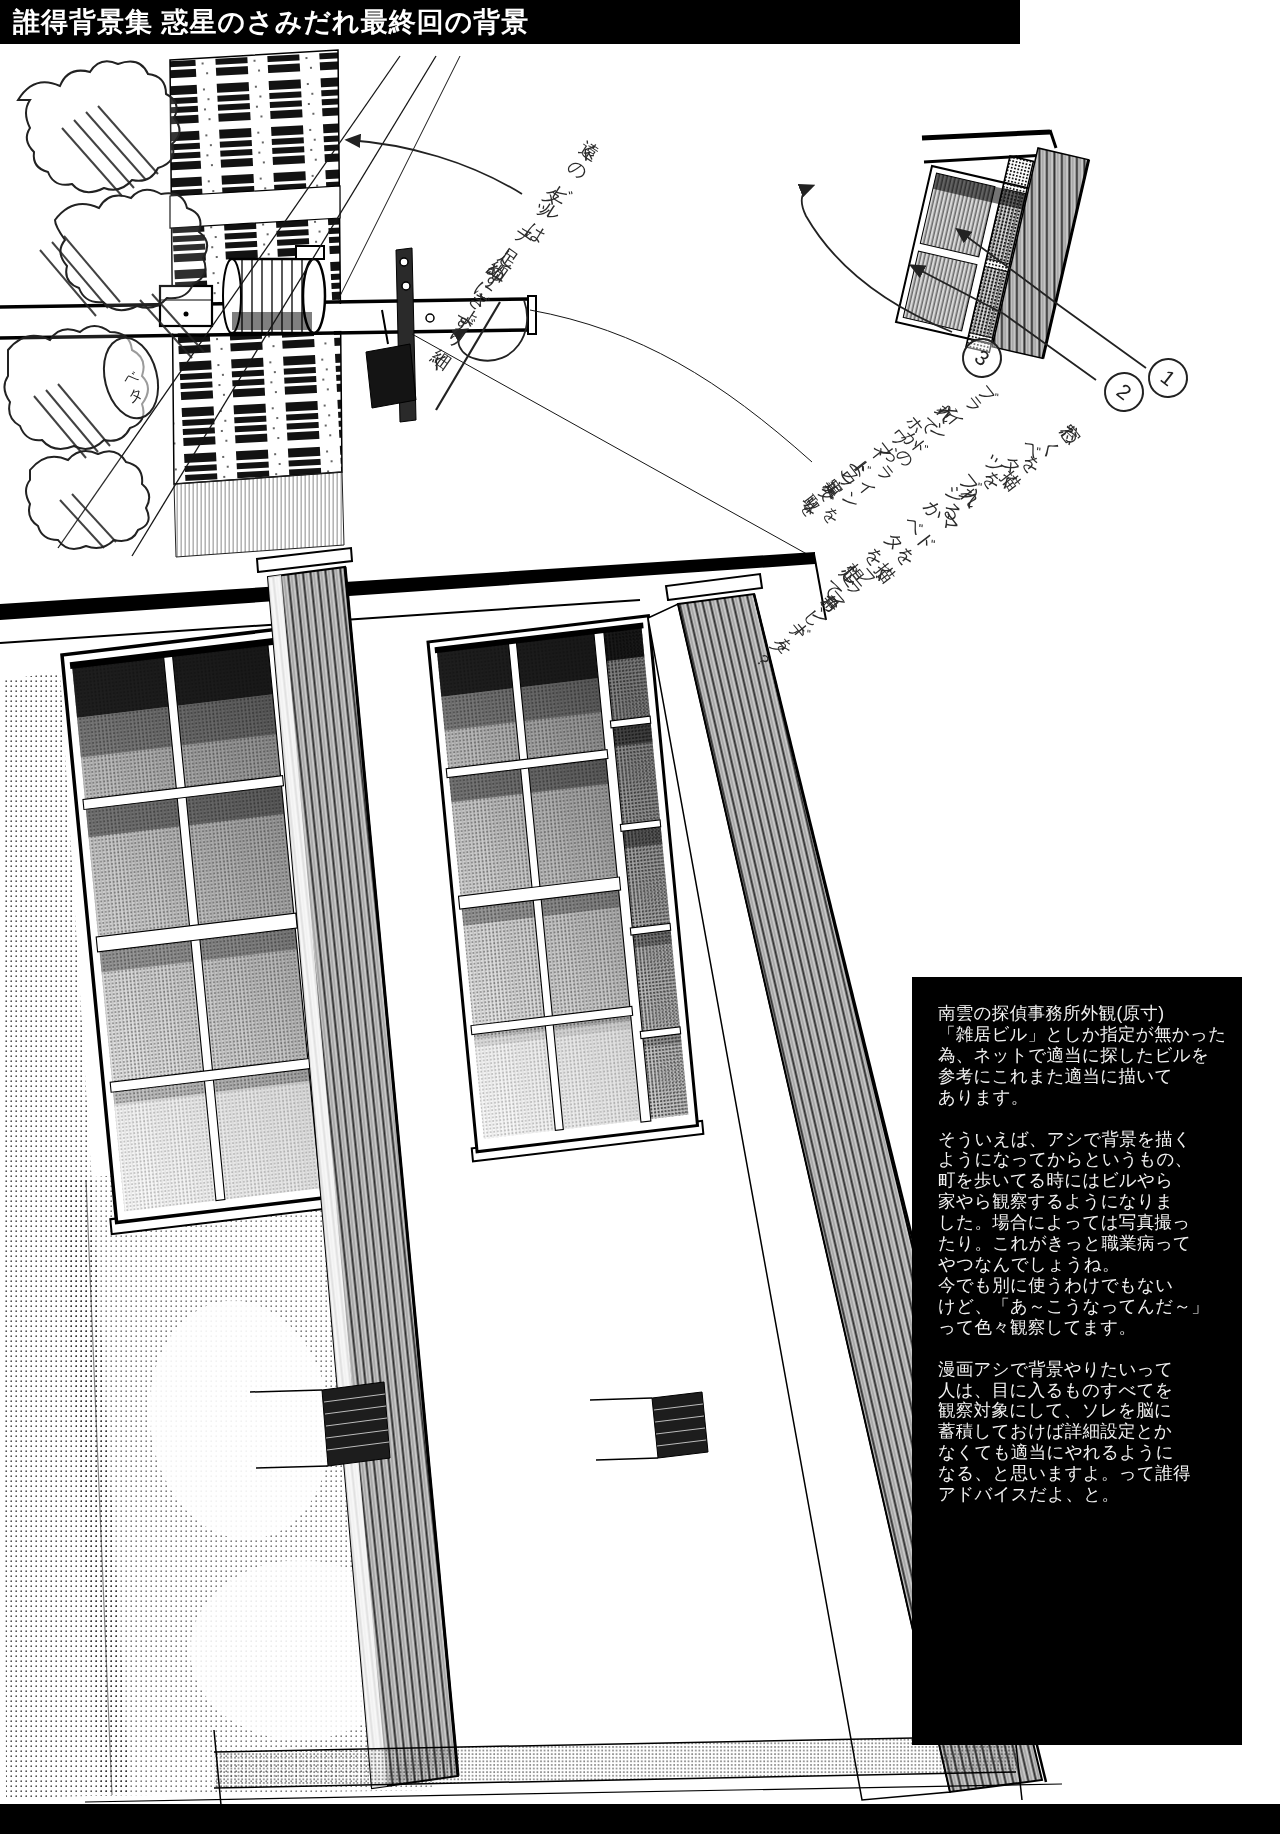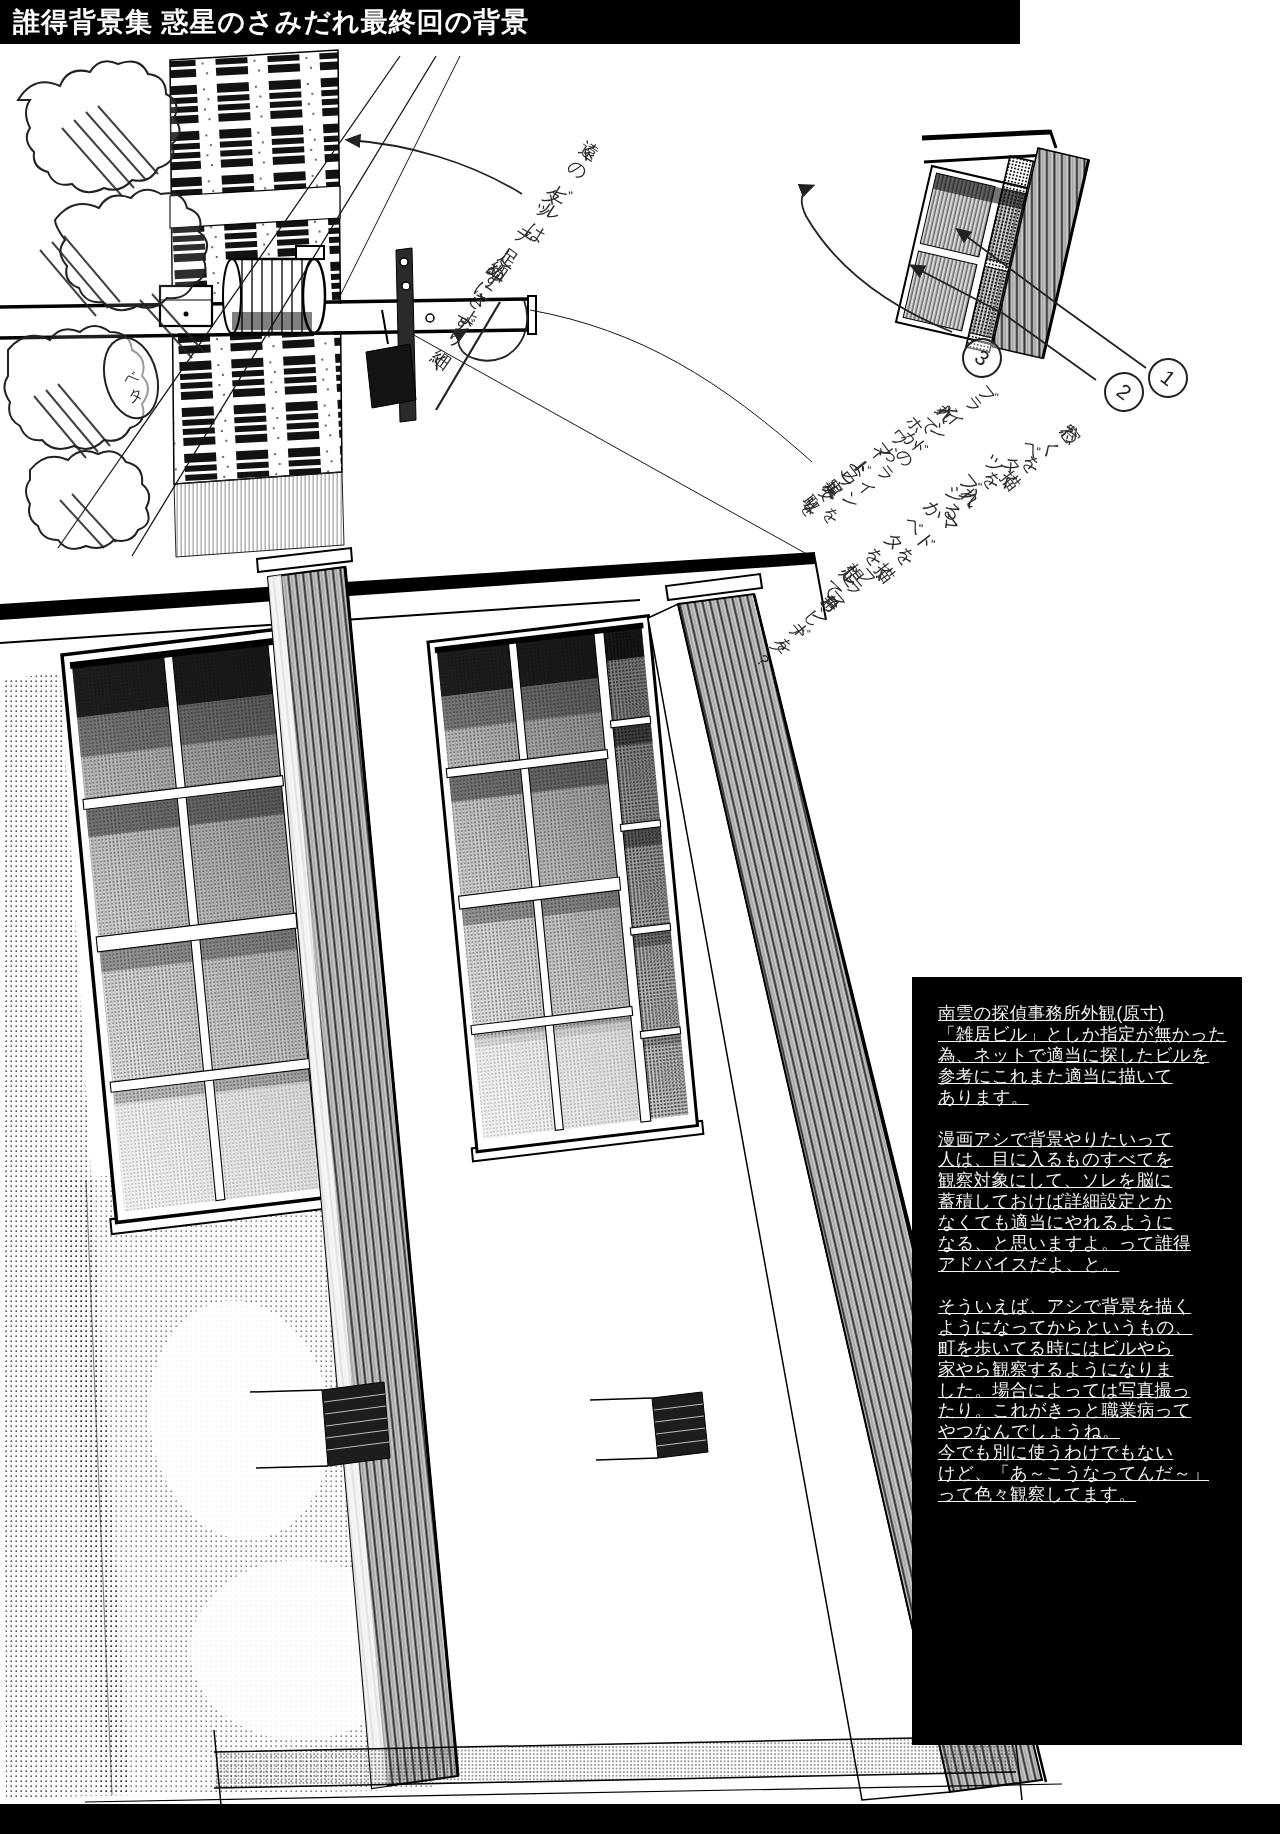--- a/index.html
+++ b/index.html
@@ -6,21 +6,21 @@
   .page{position:relative;width:1280px;height:1834px;background:#fff;overflow:hidden;
         font-family:"Liberation Sans",sans-serif;}
   .art{position:absolute;left:0;top:0;z-index:1;}
   .header-bar{position:absolute;left:0;top:0;width:1020px;height:44px;background:#000;
         z-index:4;display:flex;align-items:center;}
   .header-title{color:#fff;font-size:27px;font-weight:bold;padding-left:13px;
         letter-spacing:1px;white-space:nowrap;}
   .footer-bar{position:absolute;left:0;top:1804px;width:1280px;height:30px;background:#000;z-index:4;}
   .page-number{position:absolute;left:12px;top:1834px;font-size:34px;color:#0f172a;z-index:5;}
   .note-panel{position:absolute;left:912px;top:977px;width:330px;height:768px;background:#000;
-        color:#f2f2f2;box-sizing:border-box;padding:26px 12px 0 26px;z-index:3;text-decoration:underline;}
+        color:#f2f2f2;box-sizing:border-box;padding:26px 12px 0 26px;z-index:3;}
   .note-panel p{white-space:pre-line;margin:0 0 21px 0;font-size:17.5px;line-height:20.9px;
         letter-spacing:.3px;}
   .hand-note{position:absolute;writing-mode:vertical-rl;white-space:nowrap;width:26px;
         font-size:19px;color:#2b2b2b;letter-spacing:3px;transform-origin:50% 0;z-index:2;}
   .rot52{transform:rotate(52deg);}
   .rot50{transform:rotate(50deg);}
   .rot33{transform:rotate(33deg);}
   .rot35{transform:rotate(35deg);}
   .step-circle{position:absolute;width:36px;height:36px;border:2.5px solid #222;border-radius:50%;
         display:flex;align-items:center;justify-content:center;font-size:21px;color:#222;
@@ -371,35 +371,35 @@
 <div class="header-bar">
   <div class="header-title">誰得背景集 惑星のさみだれ最終回の背景</div>
 </div>
 
 <div class="note-panel">
   <p>南雲の探偵事務所外観(原寸)
 「雑居ビル」としか指定が無かった
 為、ネットで適当に探したビルを
 参考にこれまた適当に描いて
 あります。</p>
-  <p>漫画アシで背景やりたいって
-人は、目に入るものすべてを
-観察対象にして、ソレを脳に
-蓄積しておけば詳細設定とか
-なくても適当にやれるように
-なる、と思いますよ。って誰得
-アドバイスだよ、と。</p>
   <p>そういえば、アシで背景を描く
 ようになってからというもの、
 町を歩いてる時にはビルやら
 家やら観察するようになりま
 した。場合によっては写真撮っ
 たり。これがきっと職業病って
 やつなんでしょうね。
 今でも別に使うわけでもない
 けど、「あ～こうなってんだ～」
 って色々観察してます。</p>
+  <p>漫画アシで背景やりたいって
+人は、目に入るものすべてを
+観察対象にして、ソレを脳に
+蓄積しておけば詳細設定とか
+なくても適当にやれるように
+なる、と思いますよ。って誰得
+アドバイスだよ、と。</p>
 </div>
 
 <div class="page-number">23</div>
 <div class="footer-bar"></div>
 
 </div>
 
 </body></html>

